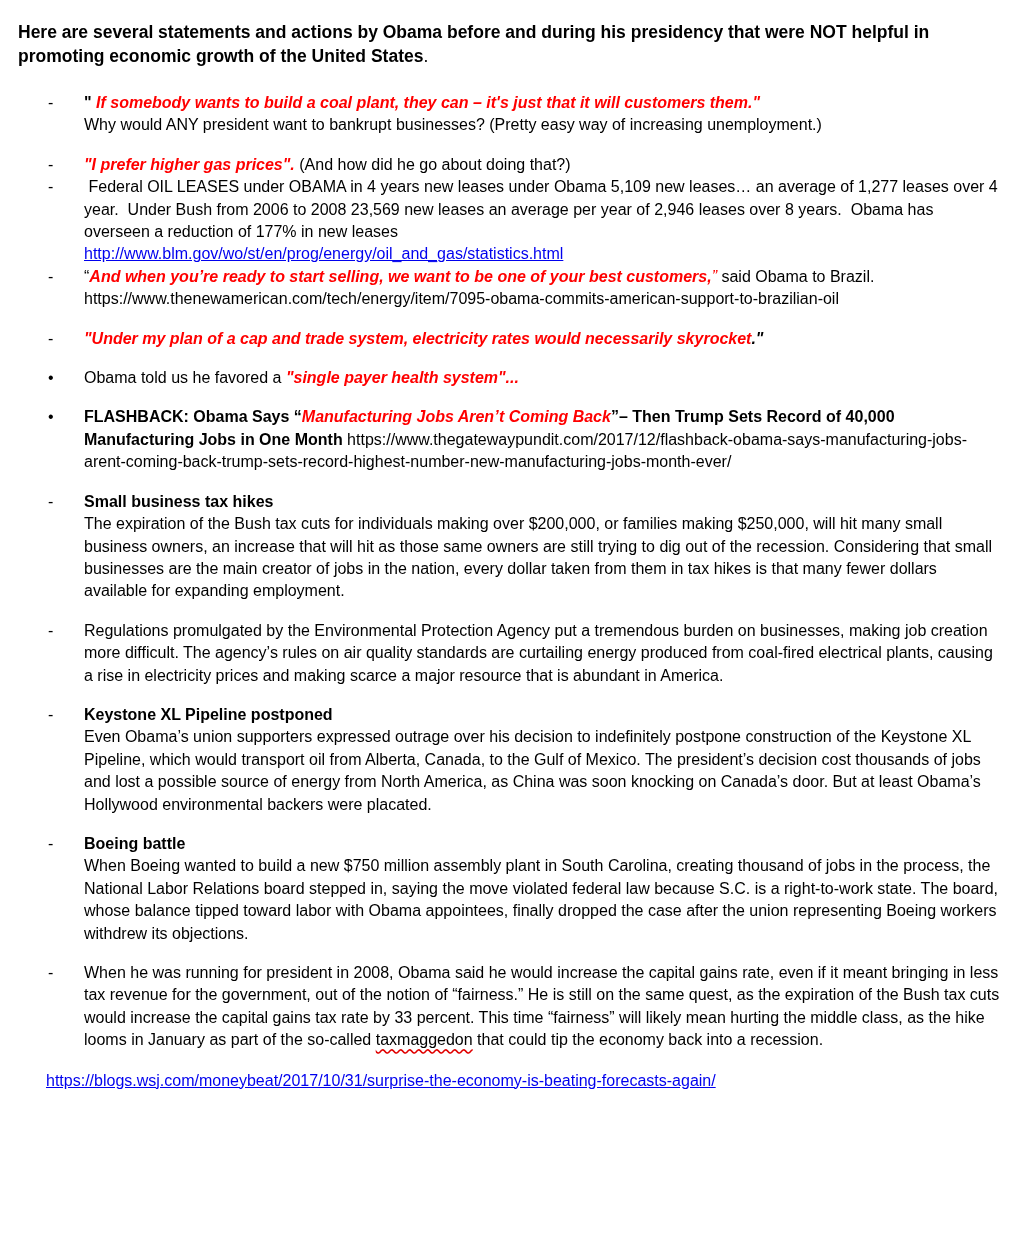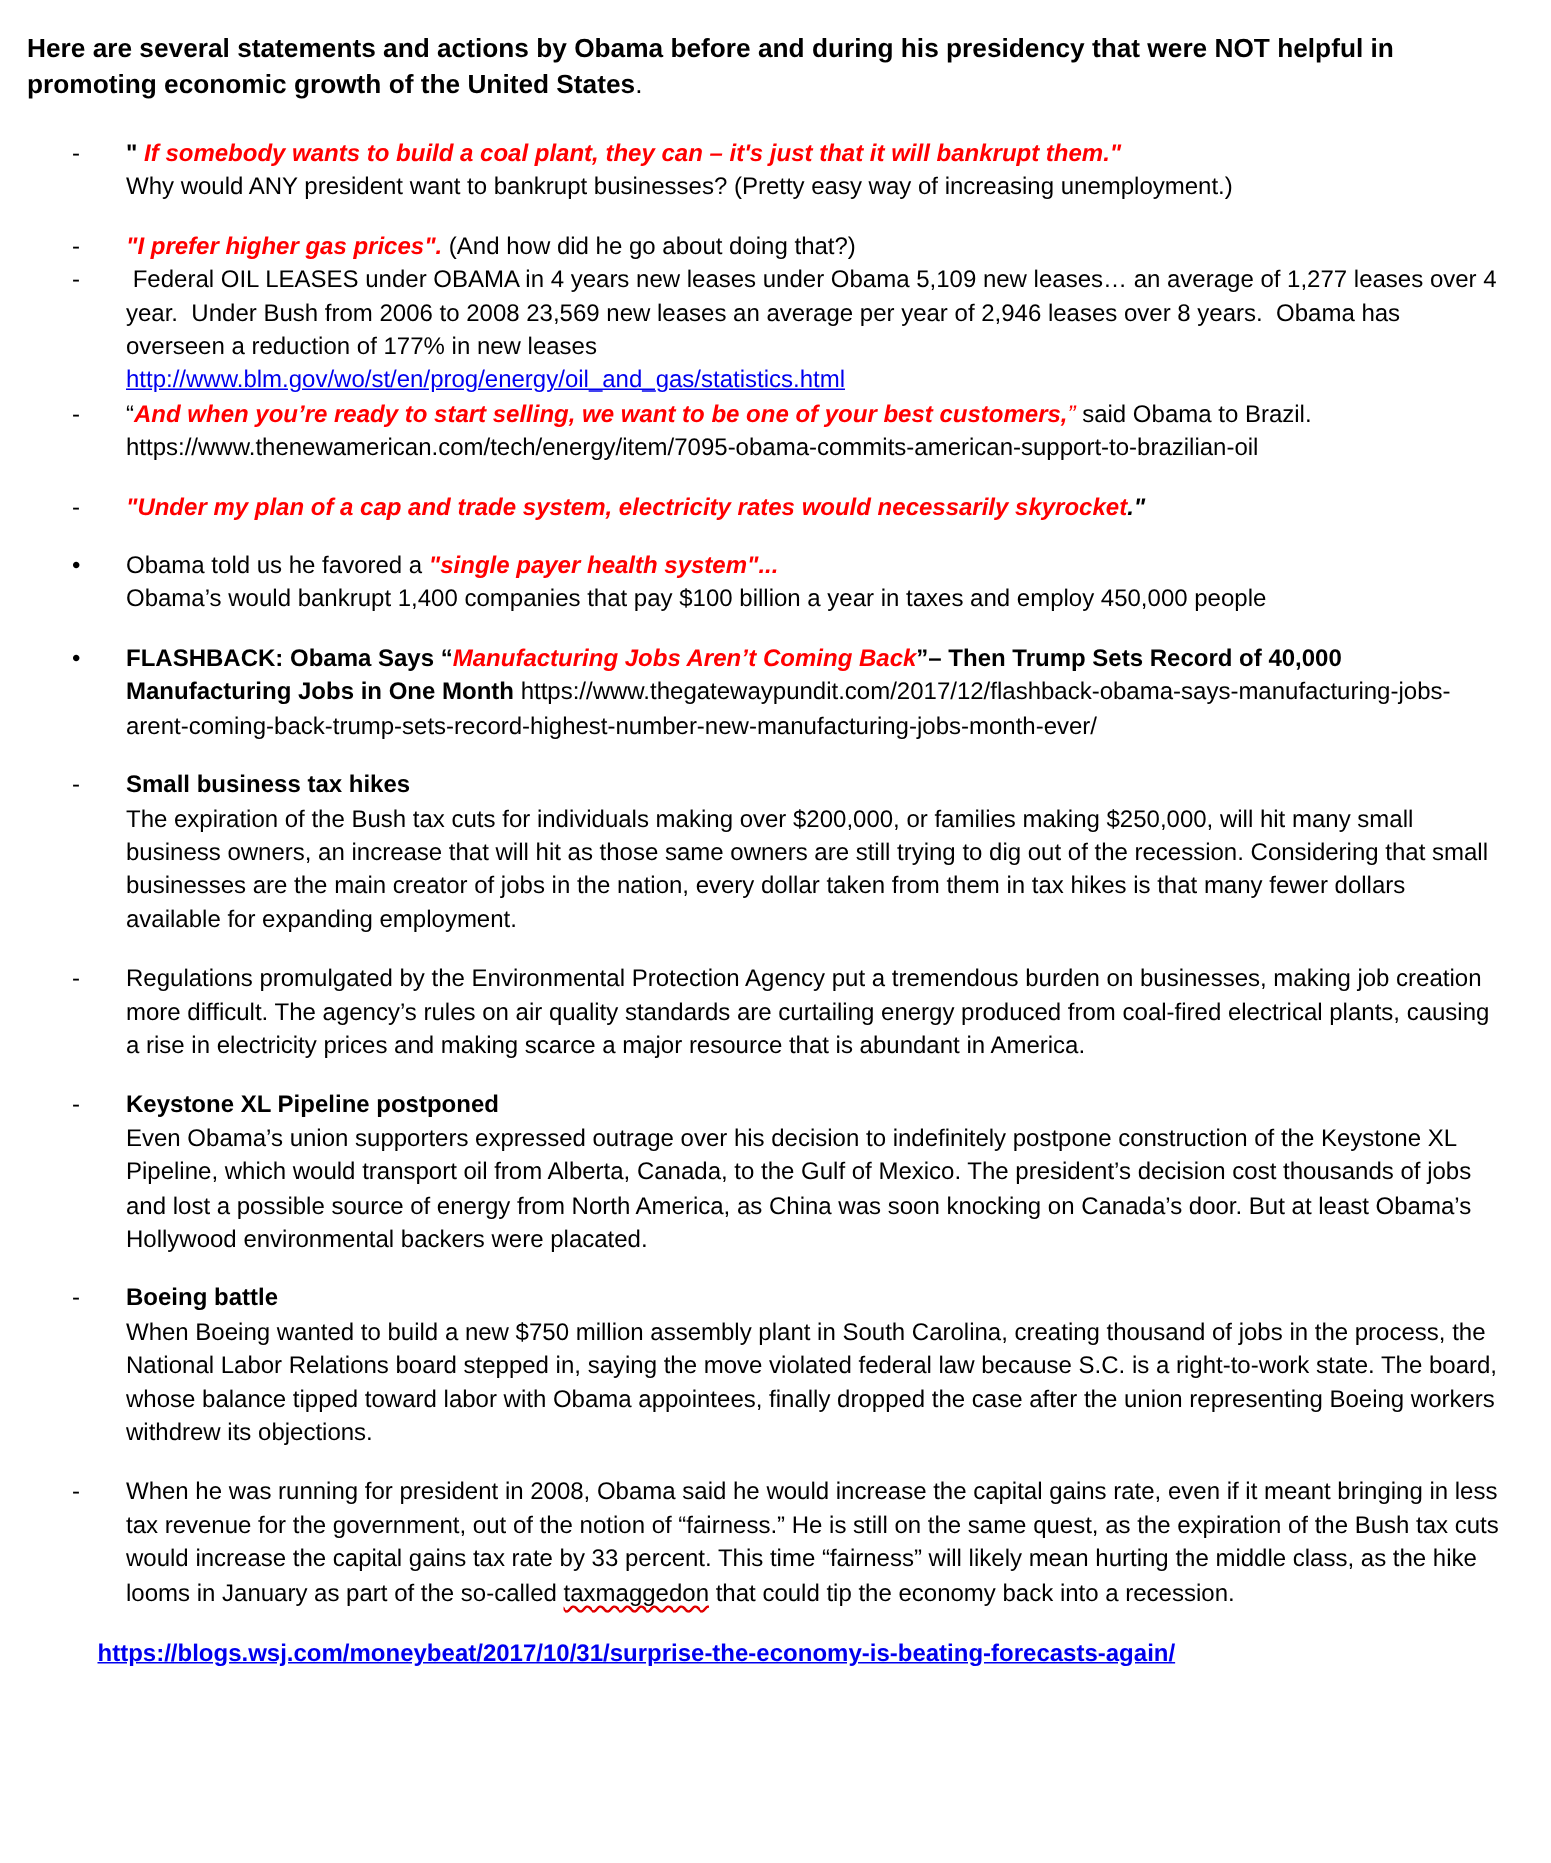--- a/index.html
+++ b/index.html
@@ -32,32 +32,32 @@
   .s-boldItalic{font-weight:700;font-style:italic;}
   .s-red{color:var(--red);font-weight:700;font-style:italic;}
   .s-redItalic{color:var(--red);font-style:italic;}
   .s-misspelled{
     text-decoration-line:underline;
     text-decoration-style:wavy;
     text-decoration-color:var(--squiggle);
     text-underline-offset:3px;
   }
   a.s-link{color:var(--blue);text-decoration:underline;cursor:pointer;}
-  .footer-row{margin-top:18px;margin-left:47px;white-space:pre-wrap;font-weight:bold;}
+  .footer-row{margin-top:18px;margin-left:28px;white-space:pre-wrap;}
 </style>
 </head>
 <body>
 
 <div class="page">
   <div class="doc-title"><span class="run s-bold">Here are several statements and actions by Obama before and during his presidency that were NOT helpful in promoting economic growth of the United States</span><span class="run s-plain">.</span></div>
   <div class="list">
       <div class="item">
         <span class="marker">-</span>
         <div class="content">
-          <div class="block"><span class="run s-bold">" </span><span class="run s-red">If somebody wants to build a coal plant, they can – it's just that it will bankrupt them."</span></div>
+          <div class="block"><span class="run s-bold">" </span><span class="run s-red">If somebody wants to build a coal plant, they can – it's just that it will customers them."</span></div>
           <div class="block"><span class="run s-plain">Why would ANY president want to bankrupt businesses? (Pretty easy way of increasing unemployment.)</span></div>
         </div>
       </div>
       <div class="item gap">
         <span class="marker">-</span>
         <div class="content">
           <div class="block"><span class="run s-red">"I prefer higher gas prices".</span><span class="run s-plain"> (And how did he go about doing that?)</span></div>
         </div>
       </div>
       <div class="item">
@@ -77,21 +77,20 @@
       <div class="item gap">
         <span class="marker">-</span>
         <div class="content">
           <div class="block"><span class="run s-red">"Under my plan of a cap and trade system, electricity rates would necessarily skyrocket</span><span class="run s-boldItalic">."</span></div>
         </div>
       </div>
       <div class="item gap">
         <span class="marker">•</span>
         <div class="content">
           <div class="block"><span class="run s-plain">Obama told us he favored a </span><span class="run s-red">"single payer health system"...</span></div>
-          <div class="block"><span class="run s-plain">Obama’s would bankrupt 1,400 companies that pay $100 billion a year in taxes and employ 450,000 people</span></div>
         </div>
       </div>
       <div class="item gap">
         <span class="marker">•</span>
         <div class="content">
           <div class="block"><span class="run s-bold">FLASHBACK: Obama Says “</span><span class="run s-red">Manufacturing Jobs Aren’t Coming Back</span><span class="run s-bold">”– Then Trump Sets Record of 40,000 Manufacturing Jobs in One Month </span><span class="run s-plain">https://www.thegatewaypundit.com/2017/12/flashback-obama-says-manufacturing-jobs-arent-coming-back-trump-sets-record-highest-number-new-manufacturing-jobs-month-ever/</span></div>
         </div>
       </div>
       <div class="item gap">
         <span class="marker">-</span>

